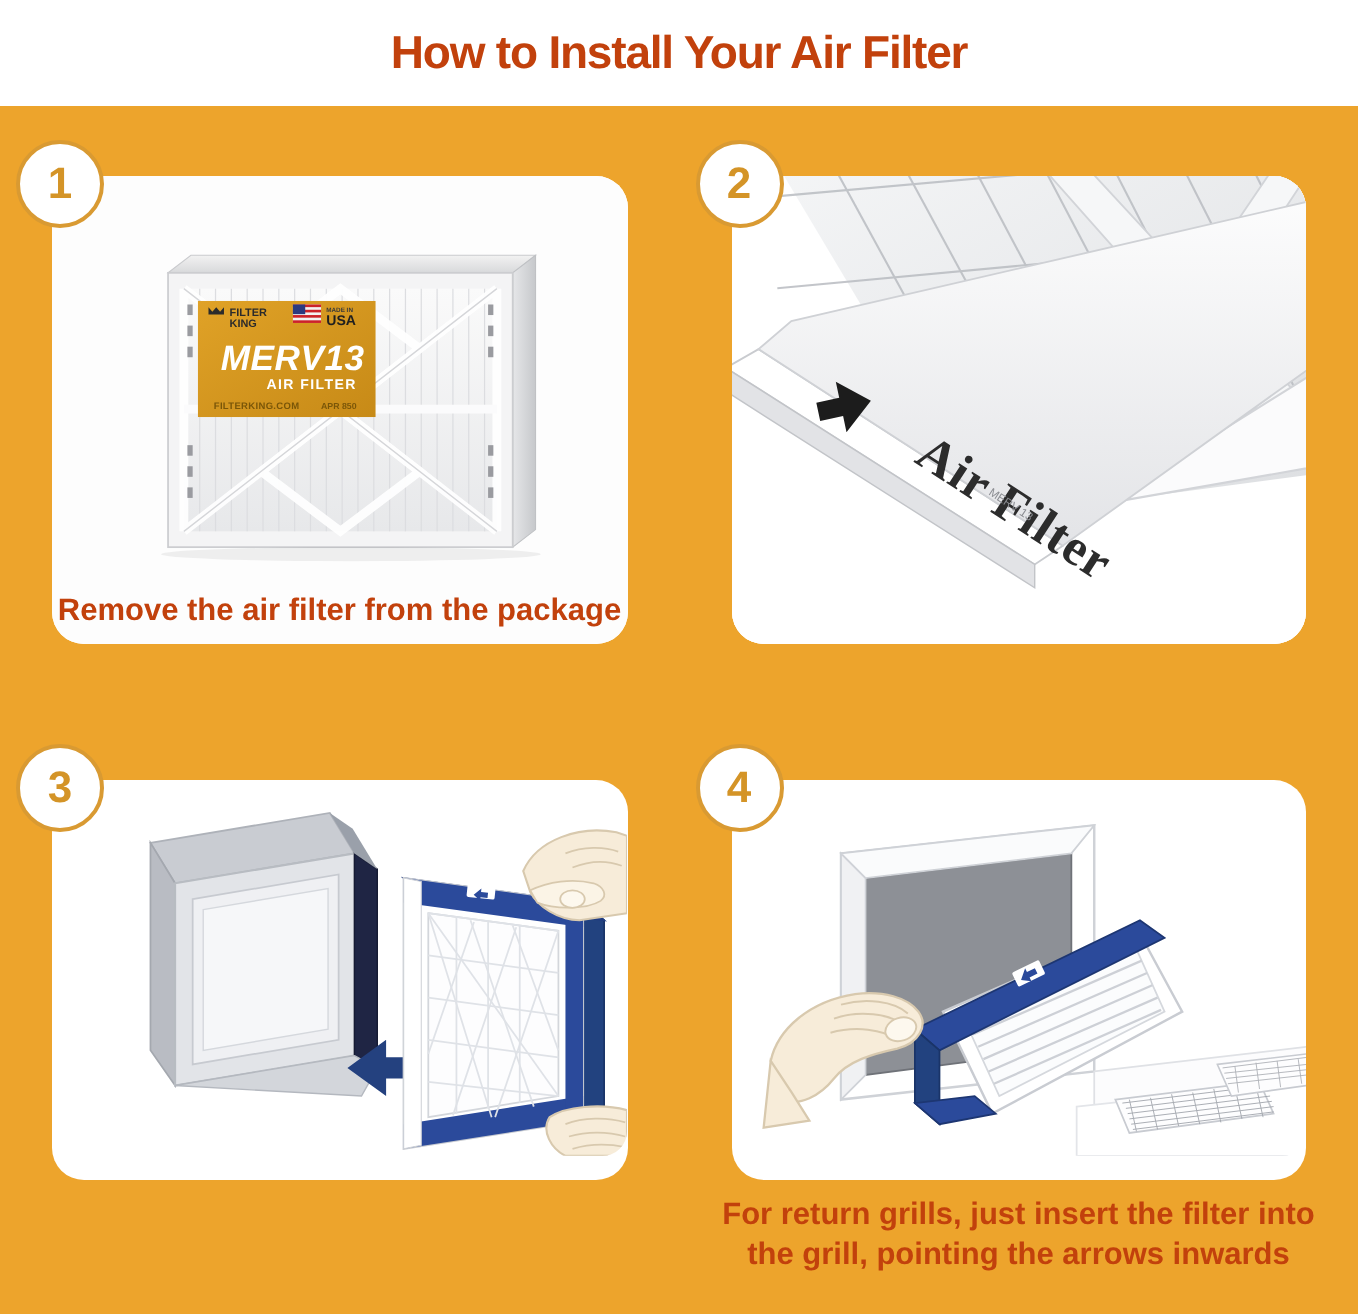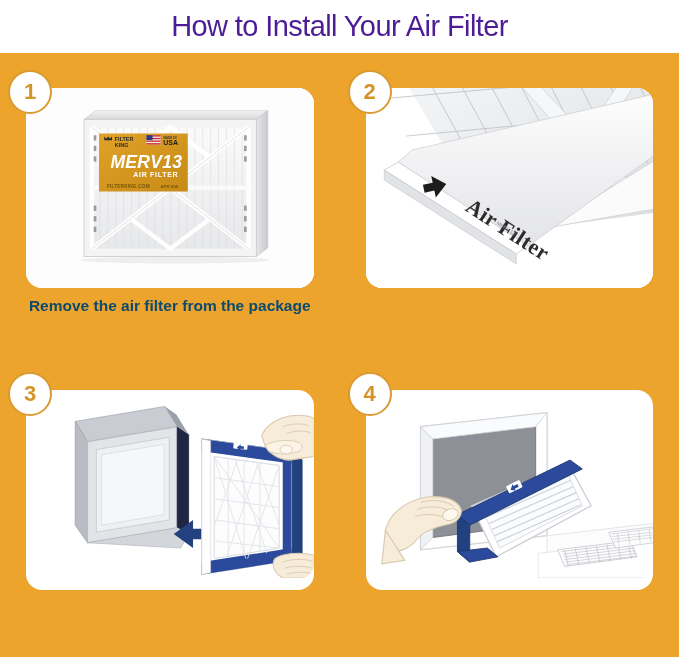--- a/index.html
+++ b/index.html
@@ -10,53 +10,53 @@
     -webkit-font-smoothing:antialiased;
   }
   .infographic{position:relative;width:679px;height:657px;background:#ffffff;}
 
   
   .header{
     position:absolute;left:0;top:0;width:679px;height:53px;
     background:#ffffff;display:flex;align-items:center;justify-content:center;
   }
   .header-title{
-    color:#4c1d95;font-size:29px;font-weight:normal;letter-spacing:-0.6px;
+    color:#c2410c;font-size:23px;font-weight:bold;letter-spacing:-0.6px;
     white-space:nowrap;line-height:1;
   }
 
   
   .band{
     position:absolute;left:0;top:53px;width:679px;height:604px;
     background:#eda42c;
   }
 
   
   .grid{
     position:absolute;left:0;top:53px;width:679px;height:604px;
     display:grid;grid-template-columns:1fr 1fr;grid-template-rows:1fr 1fr;
   }
   .step{position:relative;}
   .card{
     position:absolute;left:26px;right:26px;top:35px;
     background:#ffffff;border-radius:16px;
   }
-  .step-1 .card,.step-2 .card{height:200px;}
+  .step-1 .card,.step-2 .card{height:234px;}
   .step-3 .card,.step-4 .card{height:200px;}
 
   .badge{
     position:absolute;left:8px;top:17px;width:44px;height:44px;
     border-radius:50%;background:#ffffff;border:2px solid #d99a32;
     display:flex;align-items:center;justify-content:center;
     color:#d49427;font-size:22px;font-weight:bold;z-index:5;
     box-sizing:border-box;
   }
   .caption{
     position:absolute;left:14px;right:14px;top:243px;
-    color:#0c4a6e;font-size:15.5px;font-weight:bold;line-height:1.28;
+    color:#c2410c;font-size:15.5px;font-weight:bold;line-height:1.28;
     text-align:center;
   }
 
   
   .art{position:absolute;inset:0;overflow:hidden;border-radius:16px;}
   .art svg{display:block;width:100%;height:100%;}
 
   
   .photo-bg{background:#fdfdfd;}
 </style>
@@ -414,16 +414,17 @@
                 <path d="M58 122 C72 117, 90 119, 98 126" fill="none" stroke="#d8c9ae" stroke-width="1.1"></path>
                 <path d="M56 130 C70 126, 86 128, 94 134" fill="none" stroke="#d8c9ae" stroke-width="1.1"></path>
                 <ellipse cx="96" cy="128" rx="9" ry="6.5" fill="#fdf8ee" stroke="#d8c9ae" stroke-width="1.1" transform="rotate(-18 96 128)"></ellipse>
                 <path d="M22 146 L18 184 L44 180 L34 164 Z" fill="#f7ecd9" stroke="#d8c9ae" stroke-width="1.3"></path>
               </g>
             </g>
           </svg>
         </div>
       </div>
       <div class="badge">4</div>
+      <div class="caption">For return grills, just insert the filter into the grill, pointing the arrows inwards</div>
     </div>
 
   </div>
 </div>
 
 </body></html>

